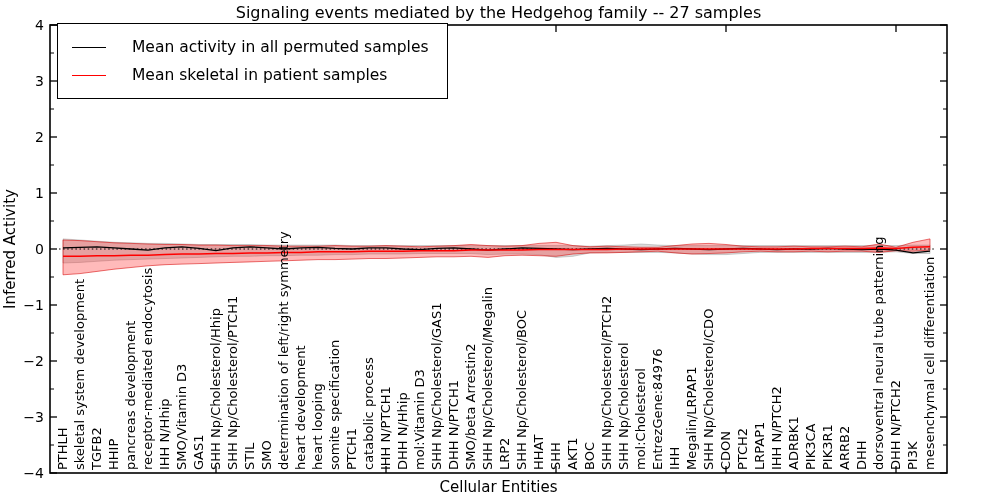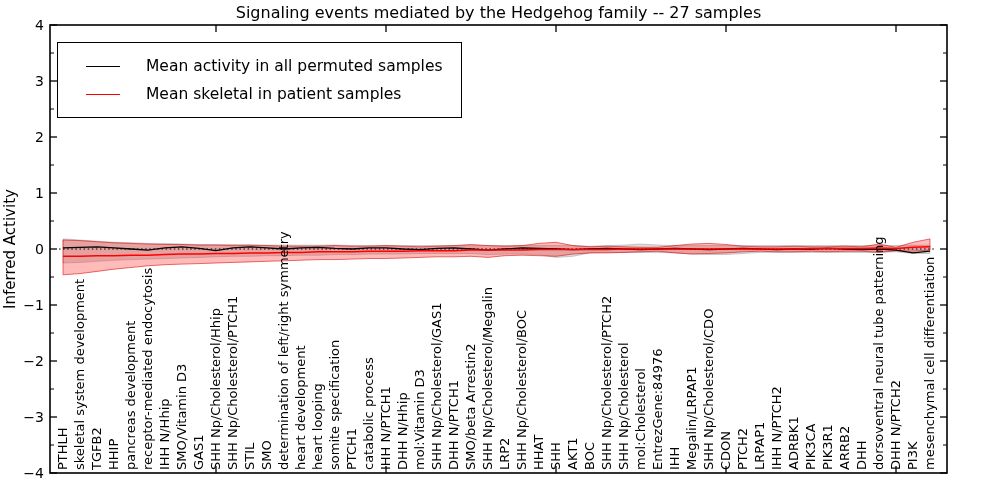--- a/index.html
+++ b/index.html
@@ -7,22 +7,22 @@
     position:relative;width:996px;height:500px;background:#ffffff;
     font-family:"DejaVu Sans","Liberation Sans",sans-serif;color:#000;
     overflow:hidden;
   }
   #chart-title{
     position:absolute;left:50px;top:3px;width:897px;text-align:center;
     font-size:16px;white-space:nowrap;
   }
   #plot-svg{position:absolute;left:0;top:0;}
   #legend{
-    position:absolute;left:57px;top:42px;background:#ffffff;
-    border:1.6px solid #000;padding:9px 18px 9px 28px;z-index:5;
+    position:absolute;left:57px;top:23px;background:#ffffff;
+    border:1.6px solid #000;padding:9px 18px 9px 14px;z-index:5;
   }
   .legend-row{display:flex;align-items:center;height:28px;}
   .legend-line{display:inline-block;width:34px;border-top-style:solid;border-top-width:1.6px;margin-right:26px;}
   .legend-label{font-size:15.5px;white-space:nowrap;}
   #y-axis-label{
     position:absolute;left:-60px;top:240px;width:140px;text-align:center;
     font-size:15px;transform:rotate(-90deg);transform-origin:50% 50%;
     white-space:nowrap;
   }
   #x-axis-label{
@@ -103,20 +103,21 @@
       <span class="legend-line" id="legend-line-0" style="border-top-color: rgb(0, 0, 0);"></span>
       <span class="legend-label">Mean activity in all permuted samples</span>
     </div>
     <div class="legend-row">
       <span class="legend-line" id="legend-line-1" style="border-top-color: rgb(255, 0, 0);"></span>
       <span class="legend-label">Mean skeletal in patient samples</span>
     </div>
   </div>
 
   <div id="y-axis-label">Inferred Activity</div>
+  <div id="x-axis-label">Cellular Entities</div>
 
   <div id="ytick-labels">
       <div class="ytick-label" style="top: 17px;">4</div>
       <div class="ytick-label" style="top: 73px;">3</div>
       <div class="ytick-label" style="top: 129px;">2</div>
       <div class="ytick-label" style="top: 185px;">1</div>
       <div class="ytick-label" style="top: 241px;">0</div>
       <div class="ytick-label" style="top: 297px;">−1</div>
       <div class="ytick-label" style="top: 353px;">−2</div>
       <div class="ytick-label" style="top: 409px;">−3</div>

